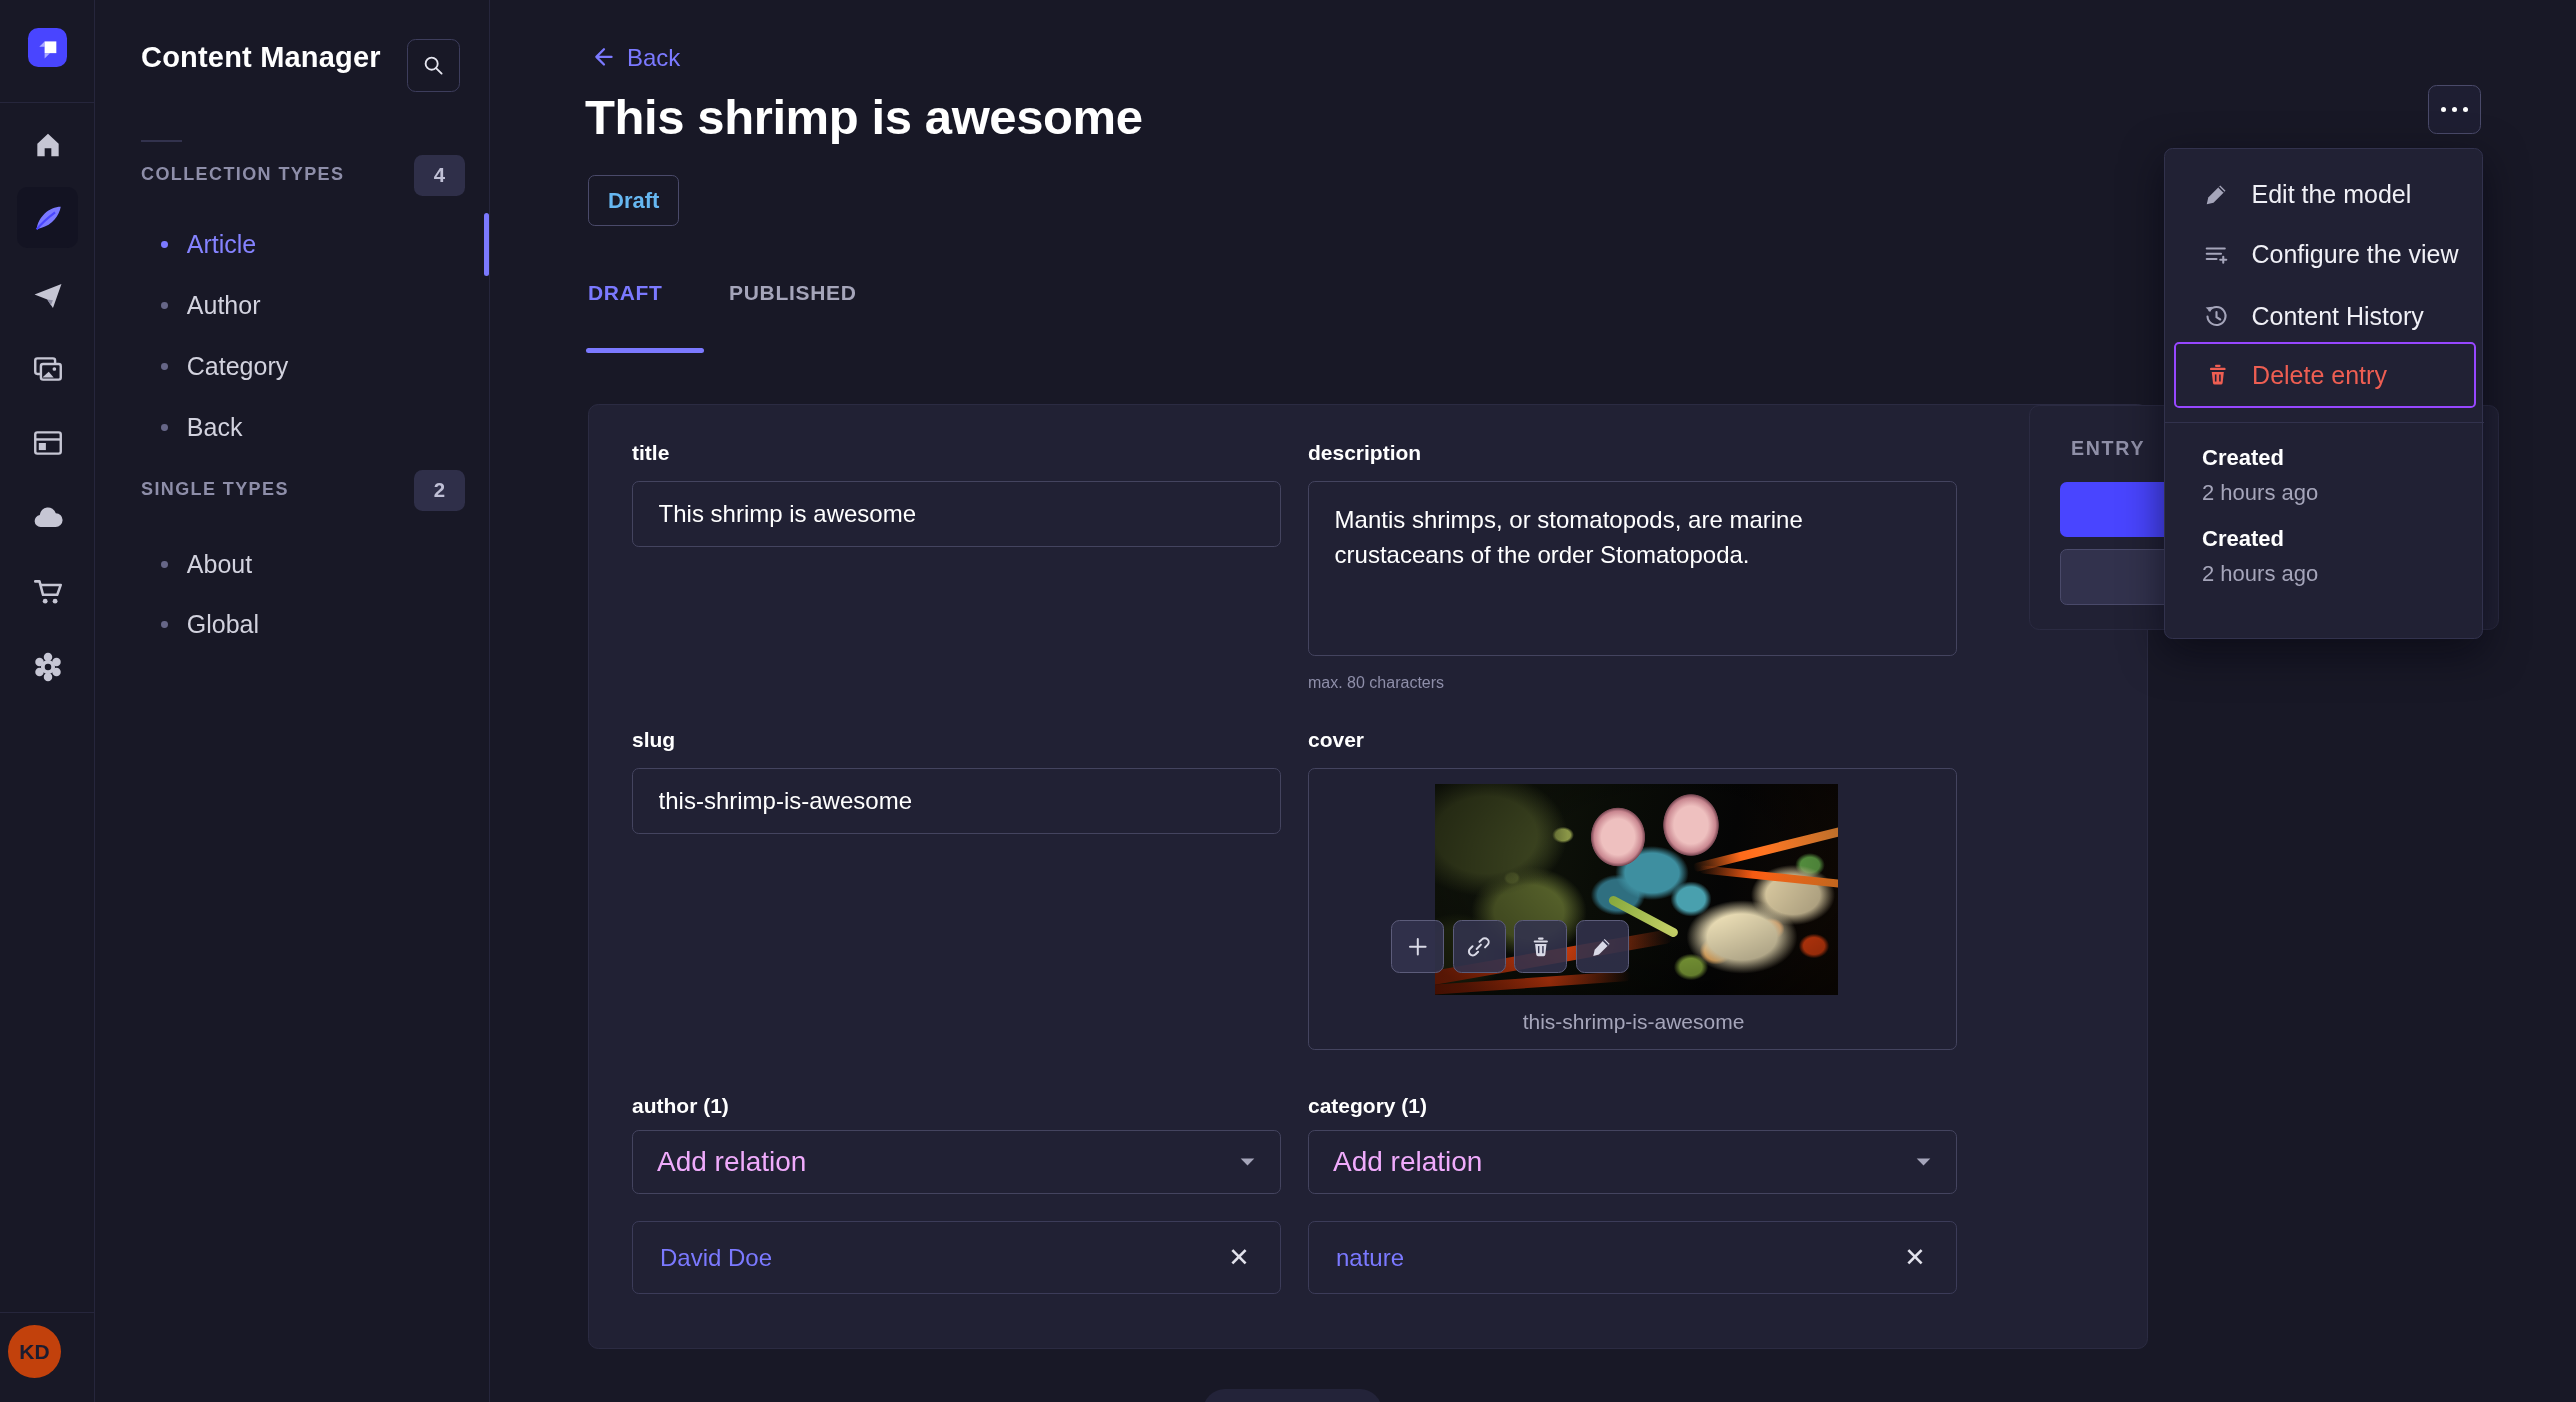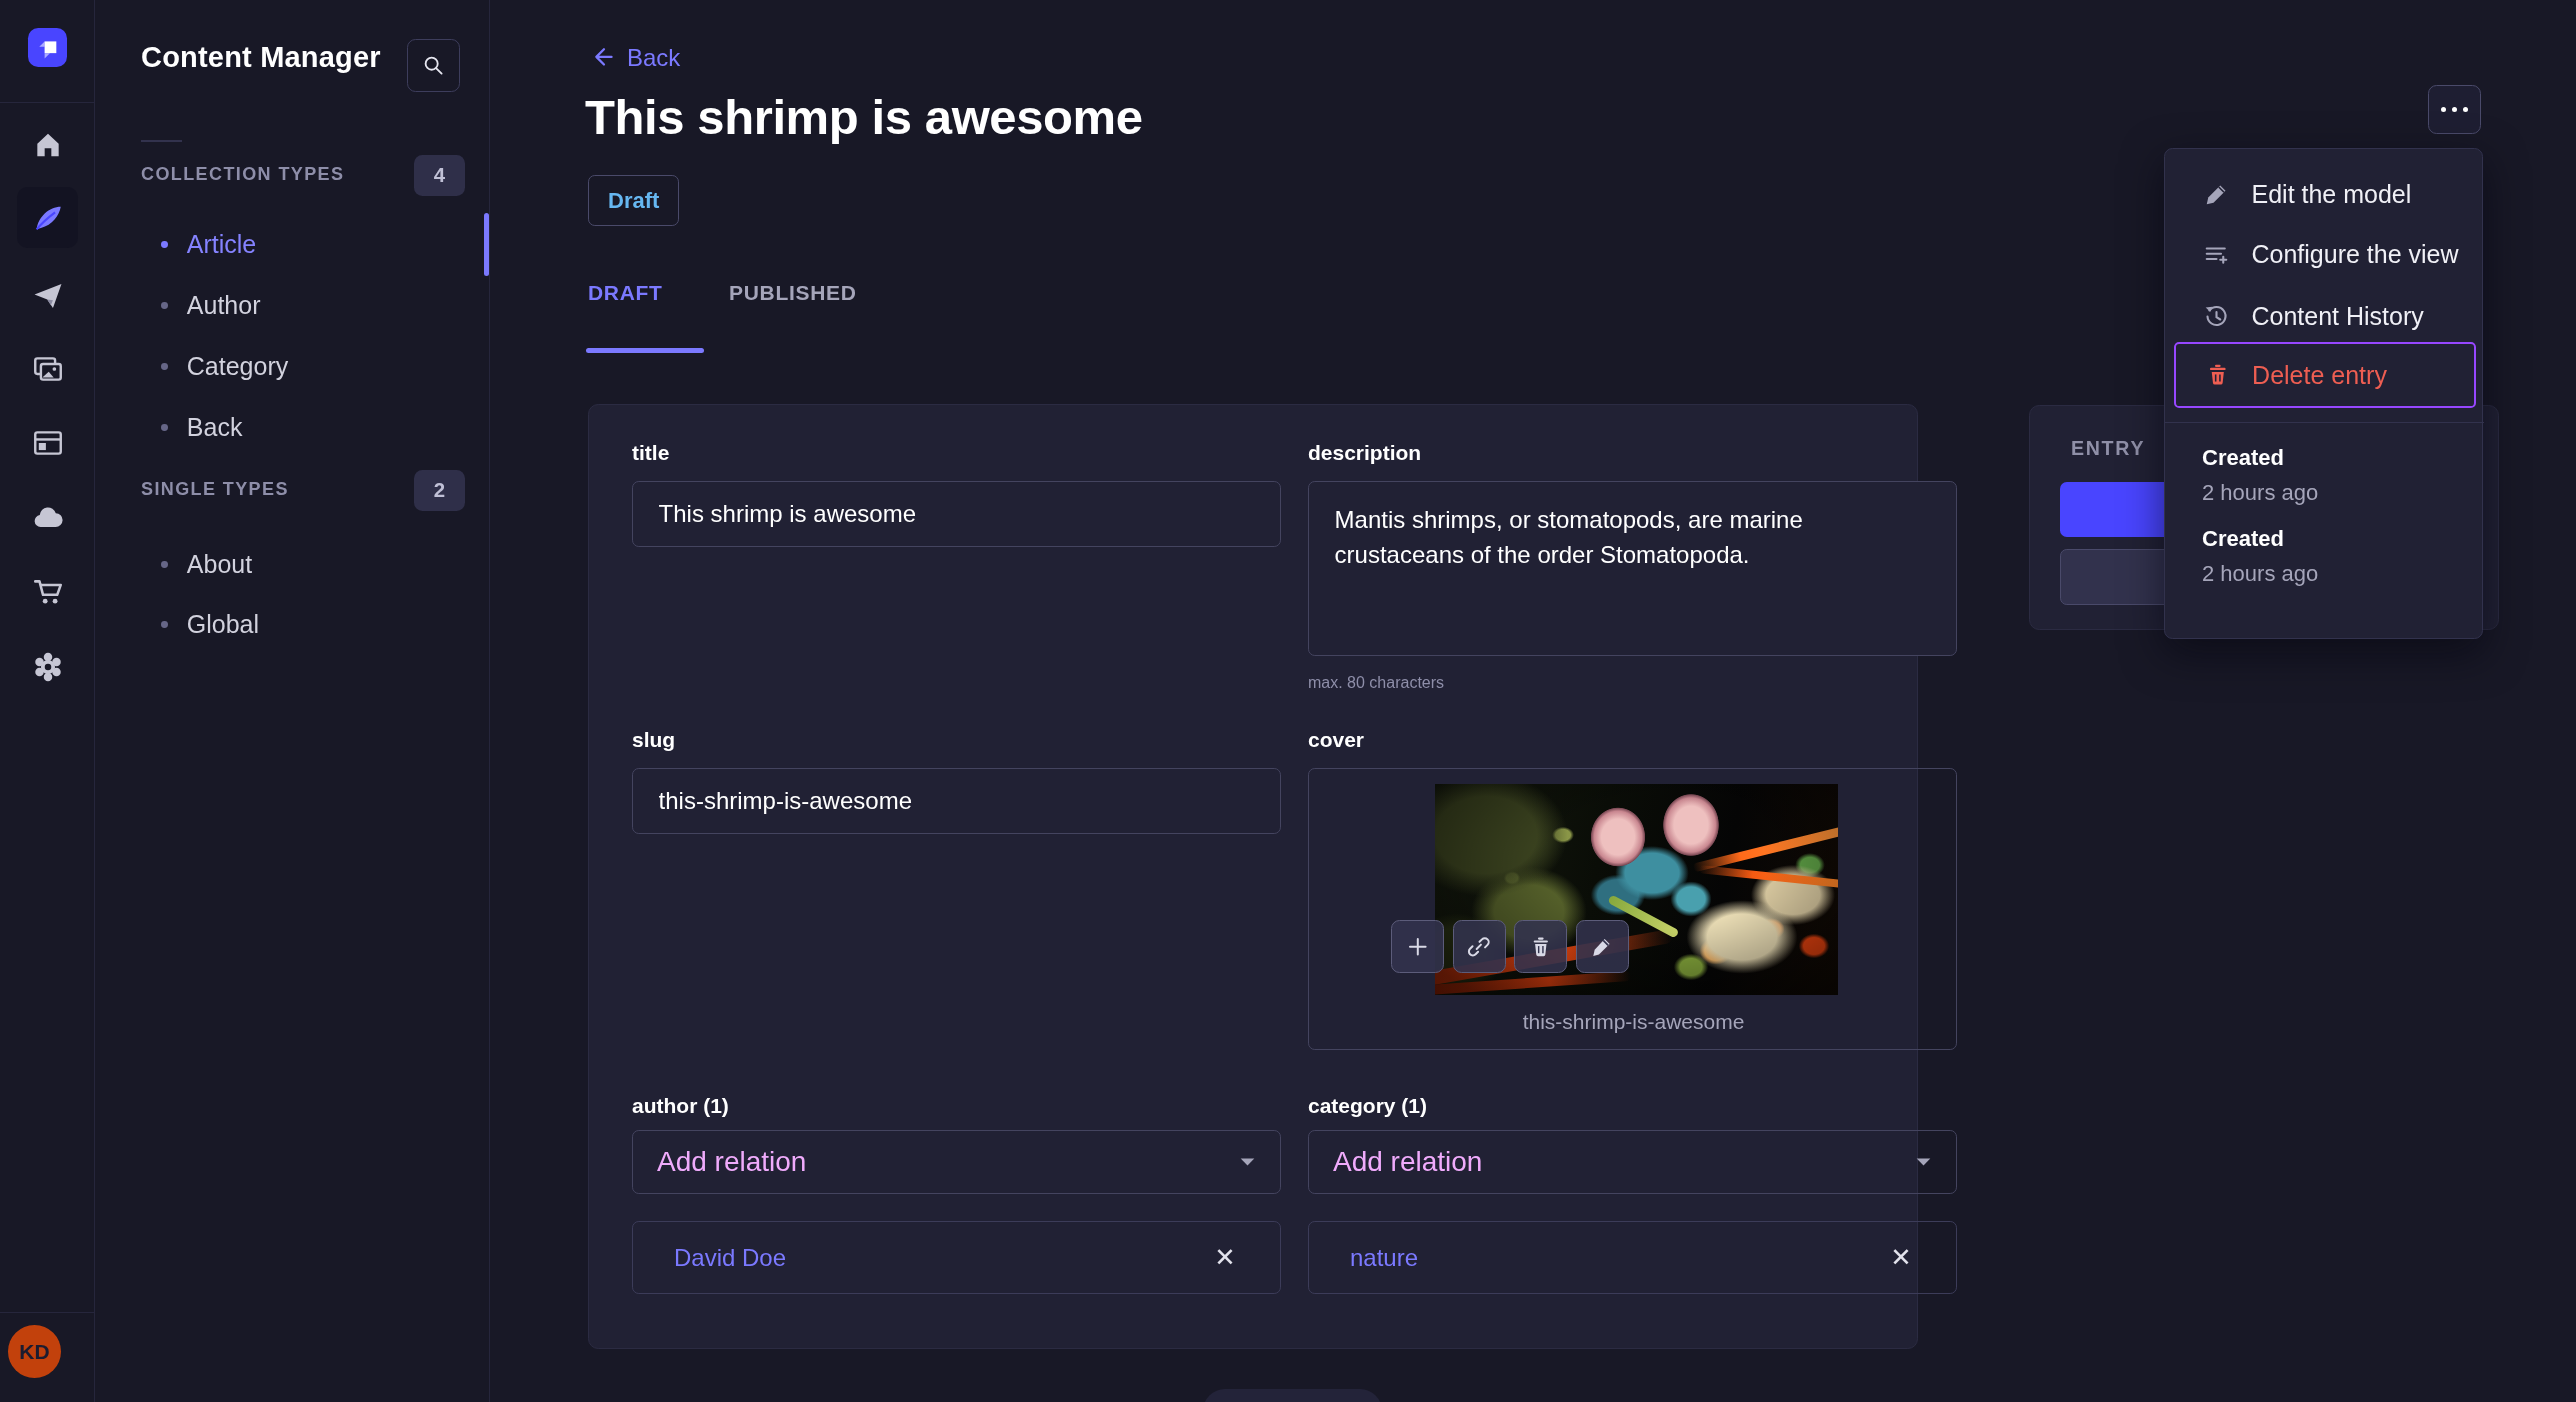--- a/index.html
+++ b/index.html
@@ -33,21 +33,21 @@
   .back-row{position:absolute;left:588px;top:44px;display:flex;align-items:flex-start;gap:12px;cursor:pointer;}
   .back-label{font-size:24px;color:#7b79ff;}
   .page-title{position:absolute;left:585px;top:89px;font-size:49px;font-weight:700;color:#ffffff;letter-spacing:-0.4px;}
   .draft-badge{position:absolute;left:588px;top:175px;height:51px;padding:0 19px;border:0.9px solid #4a4a6a;border-radius:6.8px;display:flex;align-items:center;font-size:22px;font-weight:600;color:#66b7f1;}
   .tab{position:absolute;top:281px;font-size:21px;font-weight:700;letter-spacing:0.7px;cursor:pointer;}
   .tab-draft{left:588px;color:#7b79ff;}
   .tab-published{left:729px;color:#a5a5ba;}
   .tab-underline{position:absolute;left:586px;top:348px;width:118px;height:5.1px;border-radius:2.6px;background:#7b79ff;}
 
   
-  .panel{position:absolute;left:588px;top:404px;width:1330px;height:945px;background:#212134;border:0.9px solid #2b2b42;border-radius:10.2px;}
+  .panel{position:absolute;left:588px;top:404px;width:1560px;height:945px;background:#212134;border:0.9px solid #2b2b42;border-radius:10.2px;}
   .f-label{position:absolute;font-size:21px;font-weight:700;color:#ffffff;}
   .f-helper{position:absolute;font-size:16px;color:#8e8ea9;}
   .input{position:absolute;width:649px;height:66px;border:0.9px solid #44445f;border-radius:6.8px;background:#212134;color:#ffffff;font-size:24px;padding:0 25.6px;outline:none;}
   .textarea{position:absolute;width:649px;height:175px;border:0.9px solid #44445f;border-radius:6.8px;background:#212134;color:#ffffff;font-size:24px;line-height:35px;padding:20.4px 25.6px;resize:none;outline:none;}
   .refresh-btn{position:absolute;left:1187px;top:377px;width:37px;height:37px;display:flex;align-items:center;justify-content:center;cursor:pointer;background:transparent;border:none;}
   .cover-box{position:absolute;left:719px;top:363px;width:649px;height:282px;border:0.9px solid #44445f;border-radius:6.8px;}
   .cover-photo{position:absolute;left:126px;top:15.3px;width:403px;height:211px;overflow:hidden;background:
       radial-gradient(36px 39px at 183px 53px,#eec0bf 0 46%,#c98790 66%,#7c4a55 74%,rgba(0,0,0,0) 76%),
       radial-gradient(37px 41px at 256px 41px,#eec0bf 0 46%,#c98790 66%,#7c4a55 74%,rgba(0,0,0,0) 76%),
       radial-gradient(49px 36px at 217px 89px,#3e8fa0 0 55%,rgba(62,143,160,0) 75%),
@@ -67,21 +67,21 @@
       radial-gradient(10.2px 8.5px at 77px 94px,#7b8840 0 55%,rgba(123,136,64,0) 80%),
       linear-gradient(100deg,#151a0e 0%,#0a0d07 40%,#050505 70%,#120a04 100%);
       background-color:#070a06;}
   .cover-photo .streak{position:absolute;border-radius:6.8px;}
   .cover-vignette{position:absolute;inset:0;background:radial-gradient(ellipse at 55% 38%,rgba(0,0,0,0) 35%,rgba(0,0,0,.55) 90%);}
   .cover-actions{position:absolute;left:82px;top:151px;display:flex;gap:8.5px;}
   .cover-action{width:53px;height:53px;border-radius:8.5px;background:rgba(50,50,77,.88);border:0.9px solid #5c5c7a;display:flex;align-items:center;justify-content:center;cursor:pointer;}
   .cover-caption{position:absolute;left:0;top:241px;width:649px;text-align:center;font-size:21px;color:#a5a5ba;}
   .combo{position:absolute;width:649px;height:64px;border:0.9px solid #44445f;border-radius:6.8px;display:flex;align-items:center;justify-content:space-between;padding:0 24px;cursor:pointer;}
   .combo-ph{font-size:28px;color:#f0abfc;text-align:center;}
-  .relation{position:absolute;width:649px;height:73px;border:0.9px solid #3c3c59;border-radius:6.8px;display:flex;align-items:center;justify-content:space-between;padding:0 41px;}
+  .relation{position:absolute;width:649px;height:73px;border:0.9px solid #3c3c59;border-radius:6.8px;display:flex;align-items:center;justify-content:space-between;padding:0 27px;}
   .relation-link{font-size:24px;color:#7b79ff;cursor:pointer;}
   .x-btn{background:none;border:none;color:#e2e2ec;font-size:25.6px;line-height:1;cursor:pointer;padding:3.4px;}
 
   
   .entry-panel{position:absolute;left:2029px;top:405px;width:470px;height:225px;background:#212134;border:0.9px solid #2b2b42;border-radius:10.2px;}
   .entry-label{position:absolute;left:41px;top:31px;font-size:19.6px;font-weight:600;letter-spacing:1.7px;color:#9090a8;}
   .btn-publish{position:absolute;left:30px;top:76px;width:411px;height:55px;border-radius:6.8px;background:#4945ff;border:none;cursor:pointer;}
   .btn-secondary{position:absolute;left:30px;top:143px;width:411px;height:56px;border-radius:6.8px;background:#32324d;border:0.9px solid #4a4a6a;cursor:pointer;}
 
   

